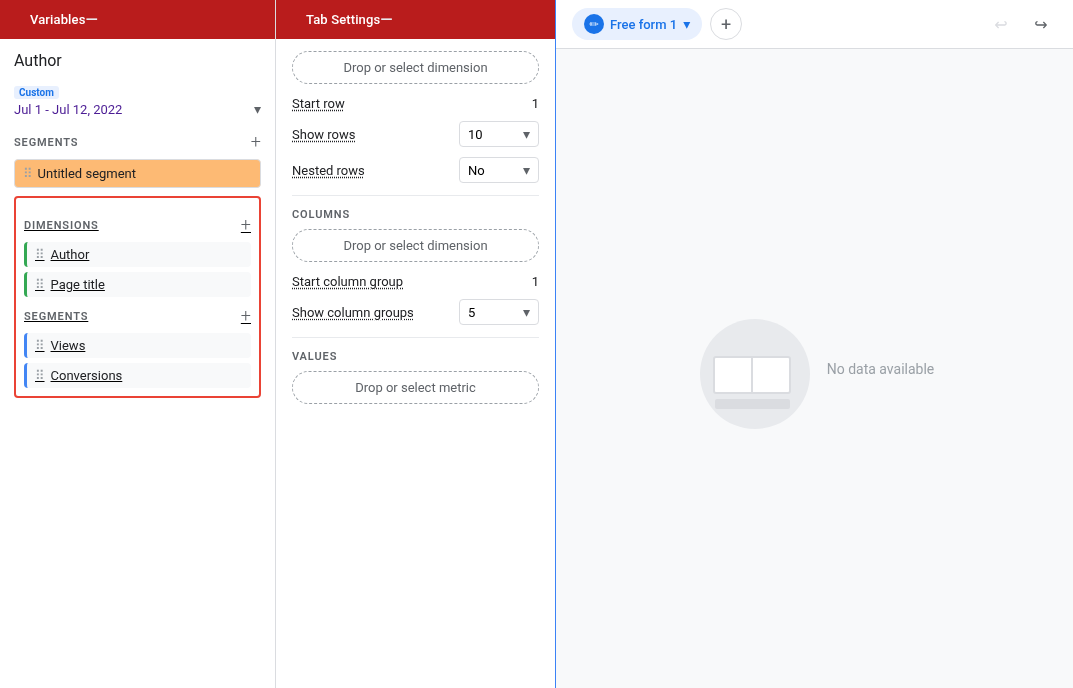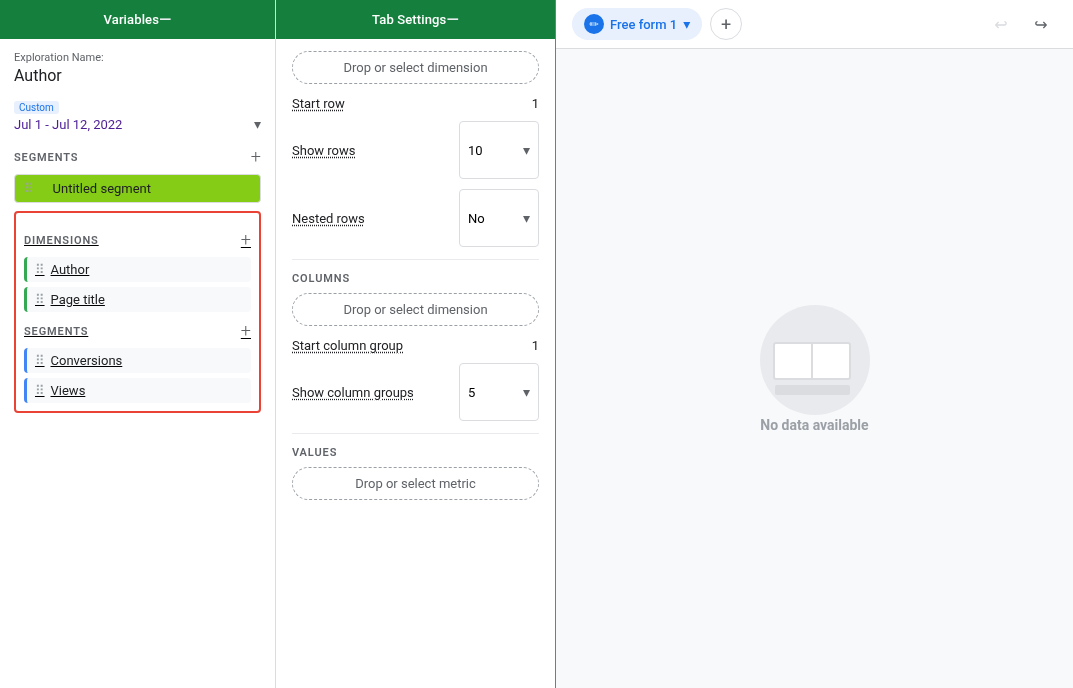--- a/index.html
+++ b/index.html
@@ -16,26 +16,26 @@
     
     .variables-panel {
       width: 276px;
       background: #fff;
       border-right: 1px solid #dadce0;
       display: flex;
       flex-direction: column;
       overflow: hidden;
     }
     .panel-header {
-      background: #15803d;
+      background: #b91c1c;
       color: #fff;
-      padding: 10px 14px;
-      display: flex;
-      align-items: center;
-      justify-content: center;
+      padding: 10px 30px;
+      display: flex;
+      align-items: center;
+      justify-content: flex-start;
       font-size: 13px;
       font-weight: 500;
       letter-spacing: 0.01em;
     }
     .panel-header-icon {
       font-size: 16px;
       cursor: pointer;
       color: #e8eaed;
     }
 
@@ -61,21 +61,21 @@
       margin-bottom: 16px;
     }
     .date-custom-label {
       font-size: 10px;
       color: #1a73e8;
       background: #e8f0fe;
       padding: 1px 5px;
       border-radius: 3px;
       display: inline-block;
       margin-bottom: 2px;
-      font-weight: 400;
+      font-weight: 700;
     }
     .date-range-row {
       display: flex;
       align-items: center;
       justify-content: space-between;
     }
     .date-range-value {
       font-size: 13px;
       color: #4c1d95;
     }
@@ -102,25 +102,25 @@
       cursor: pointer;
       color: #5f6368;
       font-size: 18px;
       line-height: 1;
       font-weight: 300;
     }
 
     .segment-item {
       display: flex;
       align-items: center;
-      gap: 20px;
+      gap: 5px;
       padding: 6px 8px;
       border: 1px solid #dadce0;
       border-radius: 4px;
-      background: #84cc16;
+      background: #fdba74;
       margin-bottom: 6px;
       cursor: pointer;
     }
     .segment-drag-icon {
       color: #9aa0a6;
       font-size: 12px;
     }
     .segment-label {
       font-size: 13px;
       color: #202124;
@@ -226,21 +226,21 @@
     .setting-value {
       font-size: 13px;
       color: #202124;
     }
     .setting-select {
       display: flex;
       align-items: center;
       gap: 4px;
       border: 1px solid #dadce0;
       border-radius: 4px;
-      padding: 20px 8px;
+      padding: 4px 8px;
       background: #fff;
       cursor: pointer;
       min-width: 80px;
       justify-content: space-between;
     }
     .setting-select-value {
       font-size: 13px;
     }
     .setting-select-arrow {
       font-size: 14px;
@@ -351,24 +351,22 @@
       flex: 1;
       display: flex;
       align-items: center;
       justify-content: center;
       flex-direction: column;
       gap: 16px;
     }
 
     .no-data-illustration {
       display: flex;
-      flex-direction: column;
       align-items: center;
       gap: 12px;
-      font-weight: bold;
     }
 
     .illustration-graphic {
       position: relative;
       width: 120px;
       height: 100px;
     }
 
     .illustration-circle {
       width: 110px;
@@ -423,21 +421,20 @@
 </head>
 <body>
 
 <div class="variables-panel">
   <div class="panel-header">
     <span>Variables</span>
     <span class="panel-header-icon">—</span>
   </div>
 
   <div class="variables-content">
-    <div class="exploration-name-label">Exploration Name:</div>
     <div class="exploration-name-value">Author</div>
 
     <div class="date-range-section">
       <div class="date-custom-label">Custom</div>
       <div class="date-range-row">
         <span class="date-range-value">Jul 1 - Jul 12, 2022</span>
         <span class="dropdown-arrow">▾</span>
       </div>
     </div>
 
@@ -467,25 +464,25 @@
       </div>
 
       <div class="metrics-inner-section">
         <div class="section-header">
           <span class="section-title">SEGMENTS</span>
           <span class="add-btn">+</span>
         </div>
 
         <div class="metric-item">
           <span class="item-drag-icon dots-icon"></span>
-          <span class="item-label">Conversions</span>
+          <span class="item-label">Views</span>
         </div>
         <div class="metric-item">
           <span class="item-drag-icon dots-icon"></span>
-          <span class="item-label">Views</span>
+          <span class="item-label">Conversions</span>
         </div>
       </div>
     </div>
   </div>
 </div>
 
 <div class="tab-settings-panel">
   <div class="panel-header">
     <span>Tab Settings</span>
     <span class="panel-header-icon">—</span>

